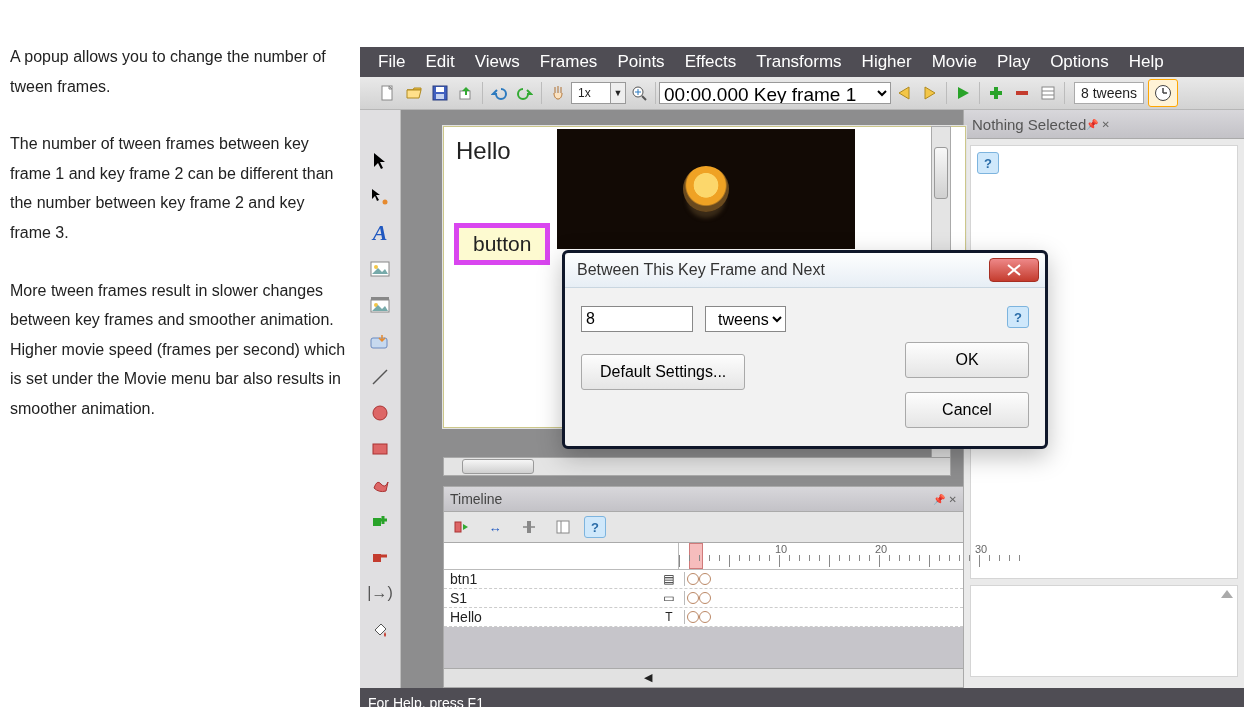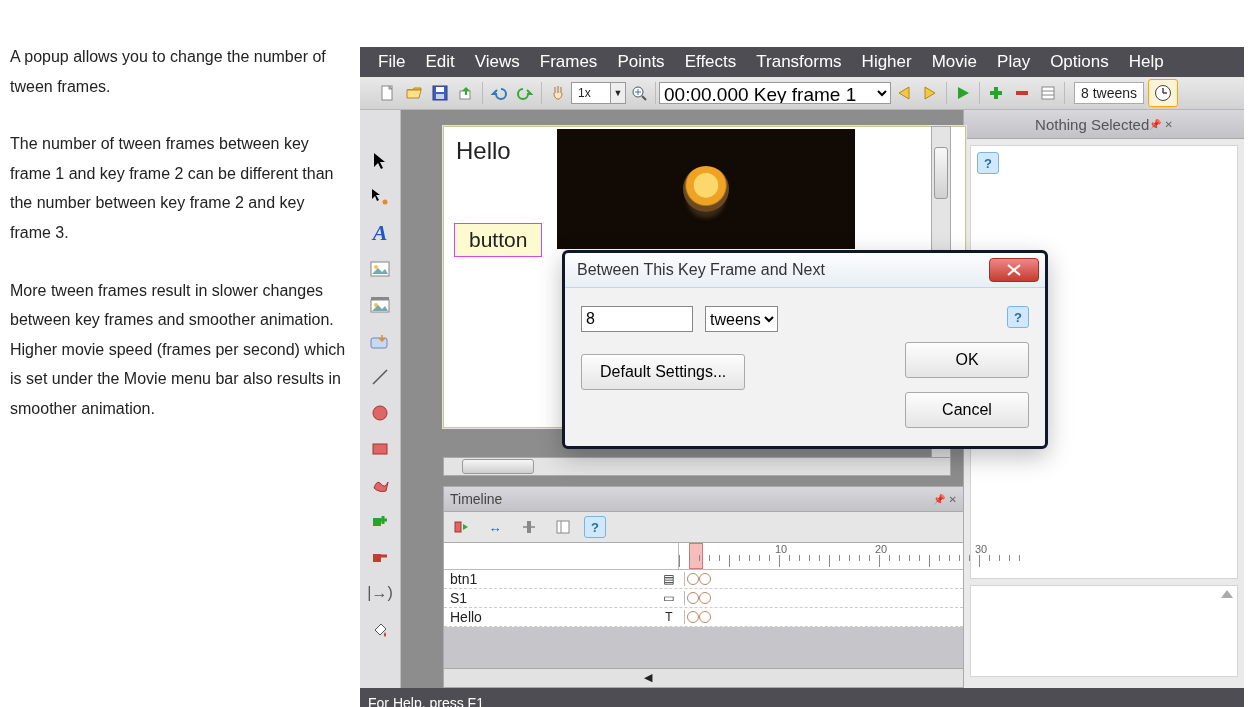--- a/index.html
+++ b/index.html
@@ -31,21 +31,21 @@
   .toolstrip .tsi{width:26px;height:22px;display:flex;align-items:center;justify-content:center;font-size:16px;}
   
   .center{flex:1;position:relative;background:#8d8d8e;}
   .canvas-wrap{position:absolute;left:42px;top:16px;right:12px;bottom:230px;background:#8d8d8e;}
   .canvas-scroll{position:absolute;right:0;top:0;bottom:0;width:18px;background:#e4e4e4;border:1px solid #aaa;}
   .canvas-scroll-thumb{position:absolute;top:20px;left:2px;right:2px;height:50px;background:linear-gradient(#f8f8f8,#d0d0d0);border:1px solid #9a9a9a;border-radius:3px;}
   .canvas{position:absolute;left:0;top:0;width:521px;height:300px;background:#fff;border:1px solid #ccc78a;box-shadow:0 0 0 1px #e2e2e2;}
   .canvas .img-box{position:absolute;left:113px;top:2px;width:298px;height:120px;background:#120a05;display:flex;align-items:center;justify-content:center;}
   .canvas .flower{width:46px;height:46px;border-radius:50%;background:radial-gradient(circle at 50% 42%,#fcd76b 0 34%,#efa224 36% 55%,#6a4a1e 60% 100%);box-shadow:0 10px 4px -4px #3a2b18;}
   .canvas .hello{position:absolute;left:12px;top:10px;font-family:Arial;font-size:24px;}
-  .canvas .button{position:absolute;left:10px;top:96px;padding:4px 14px;font-family:Arial;font-size:21px;background:#fdfad0;border:1px solid #d946ef;}
+  .canvas .button{position:absolute;left:10px;top:96px;padding:4px 14px;font-family:Arial;font-size:21px;background:#fdfad0;border:5px solid #d946ef;}
   .hscroll{position:absolute;left:42px;right:12px;bottom:212px;height:17px;background:#e4e4e4;border:1px solid #aaa;}
   .hscroll-thumb{position:absolute;left:18px;top:1px;width:70px;bottom:1px;background:linear-gradient(#f6f6f6,#cfcfcf);border:1px solid #9a9a9a;border-radius:3px;}
 
   
   .timeline{position:absolute;left:42px;right:0;bottom:0;height:200px;background:#c6c5ca;border:1px solid #aaa;border-right:none;}
   .timeline-header{height:24px;background:linear-gradient(#d8d7db,#c3c2c7);display:flex;align-items:center;padding:0 6px;font-size:14px;color:#444;border-bottom:1px solid #aaa;justify-content:space-between;}
   .timeline-header .pin{font-size:10px;color:#666;}
   .timeline-tools{height:30px;background:#e6e6e6;border-bottom:1px solid #aaa;display:flex;align-items:center;padding-left:4px;gap:8px;font-size:13px;}
   .ruler{position:relative;height:26px;background:#fff;border-bottom:1px solid #bbb;display:flex;}
   .ruler-left{width:234px;border-right:1px solid #bbb;}
@@ -56,34 +56,34 @@
   .tl-rows{background:#fff;font-size:14px;}
   .tl-row{height:18px;display:flex;align-items:center;border-bottom:1px dashed #ccc;}
   .tl-row .name{width:204px;padding-left:6px;}
   .tl-row .type{width:30px;text-align:center;border-right:1px solid #bbb;font-size:12px;}
   .tl-row .cells{flex:1;position:relative;height:100%;}
   .kf{position:absolute;top:3px;width:10px;height:10px;border-radius:50%;border:1px solid #b86;background:#fff;}
   .tl-bottom-scroll{position:absolute;bottom:0;left:0;right:0;height:18px;background:#e2e2e2;border-top:1px solid #aaa;}
 
   
   .right-panel{width:280px;background:#eaeaea;border-left:1px solid #aaa;}
-  .rp-header{height:28px;background:linear-gradient(#d8d7db,#c3c2c7);display:flex;align-items:center;padding:0 8px;color:#555;font-size:15px;border-bottom:1px solid #aaa;justify-content:center;}
+  .rp-header{height:28px;background:linear-gradient(#d8d7db,#c3c2c7);display:flex;align-items:center;padding:0 8px;color:#555;font-size:15px;border-bottom:1px solid #aaa;justify-content:flex-start;}
   .rp-body{background:#fff;margin:6px;height:420px;border:1px solid #d5d5d5;padding:6px;}
   .help-q{display:inline-flex;width:20px;height:20px;background:#cfe8fb;border:1px solid #7db4de;color:#2a6ca8;align-items:center;justify-content:center;font-weight:bold;border-radius:3px;font-size:13px;}
   .right-lower{background:#fff;margin:0 6px 6px 6px;height:90px;border:1px solid #d5d5d5;position:relative;}
   .right-lower .tri{position:absolute;right:4px;top:4px;width:0;height:0;border-left:6px solid transparent;border-right:6px solid transparent;border-bottom:8px solid #aaa;}
 
   
   .dialog{position:absolute;left:562px;top:242px;width:480px;background:#f2f2f2;border:3px solid #0f172a;border-radius:6px;box-shadow:0 8px 24px rgba(0,0,0,0.25);z-index:50;}
   .dlg-title{height:34px;background:linear-gradient(#fdfefe,#e7eef5);border-bottom:1px solid #c9d6e0;border-radius:6px 6px 0 0;display:flex;align-items:center;justify-content:space-between;padding:0 6px 0 12px;font-size:16px;color:#333;}
   .dlg-close{width:48px;height:22px;background:linear-gradient(#e88,#c43c2e);border:1px solid #a62f23;border-radius:4px;display:flex;align-items:center;justify-content:center;color:#fff;font-weight:bold;}
   .dlg-body{padding:18px 16px 18px 16px;}
   .dlg-row{display:flex;align-items:center;gap:12px;margin-bottom:22px;}
   .dlg-num{width:102px;height:24px;border:1px solid #888;font-size:16px;padding:0 4px;background:#fff;}
-  .dlg-sel{height:26px;font-size:16px;border:1px solid #888;background:#fff;}
+  .dlg-sel{height:26px;font-size:16px;border:1px solid #888;background:#fff;padding-left:8px;}
   .dlg-btn{height:36px;min-width:140px;font-size:16px;background:linear-gradient(#fdfdfd,#e5e5e5);border:1px solid #a9a9a9;border-radius:3px;padding:0 18px;}
 
   
   .status{position:absolute;left:0;right:0;bottom:0;height:24px;background:#4f4d54;color:#fff;font-size:14px;padding-left:8px;display:flex;align-items:center;}
 
   
   svg{display:block;}
 </style>
 </head>
 <body>

